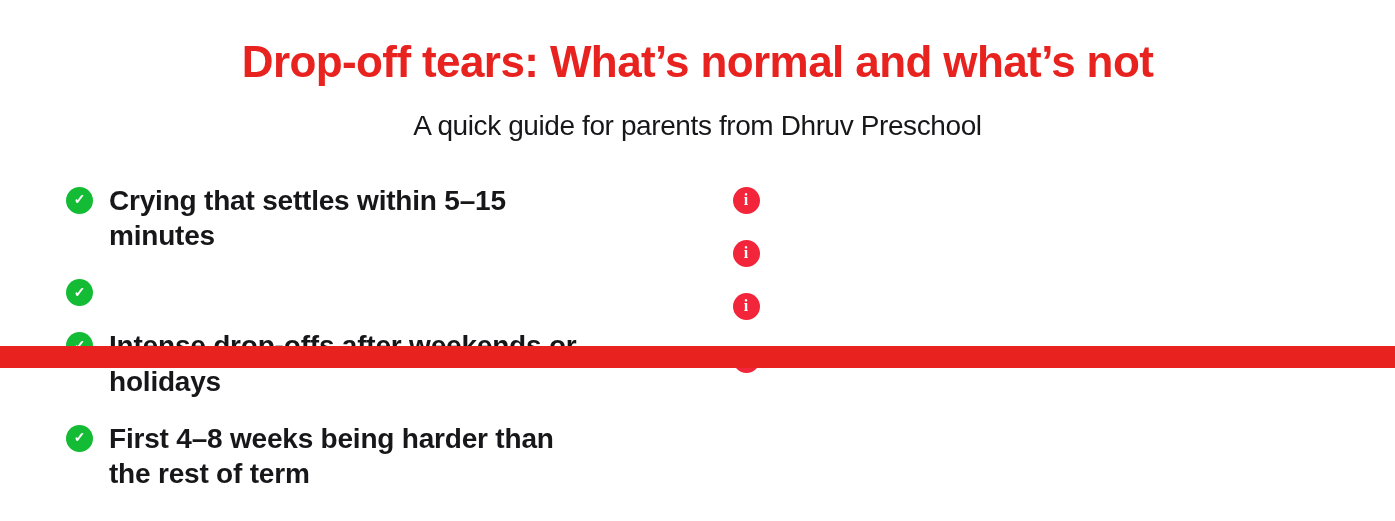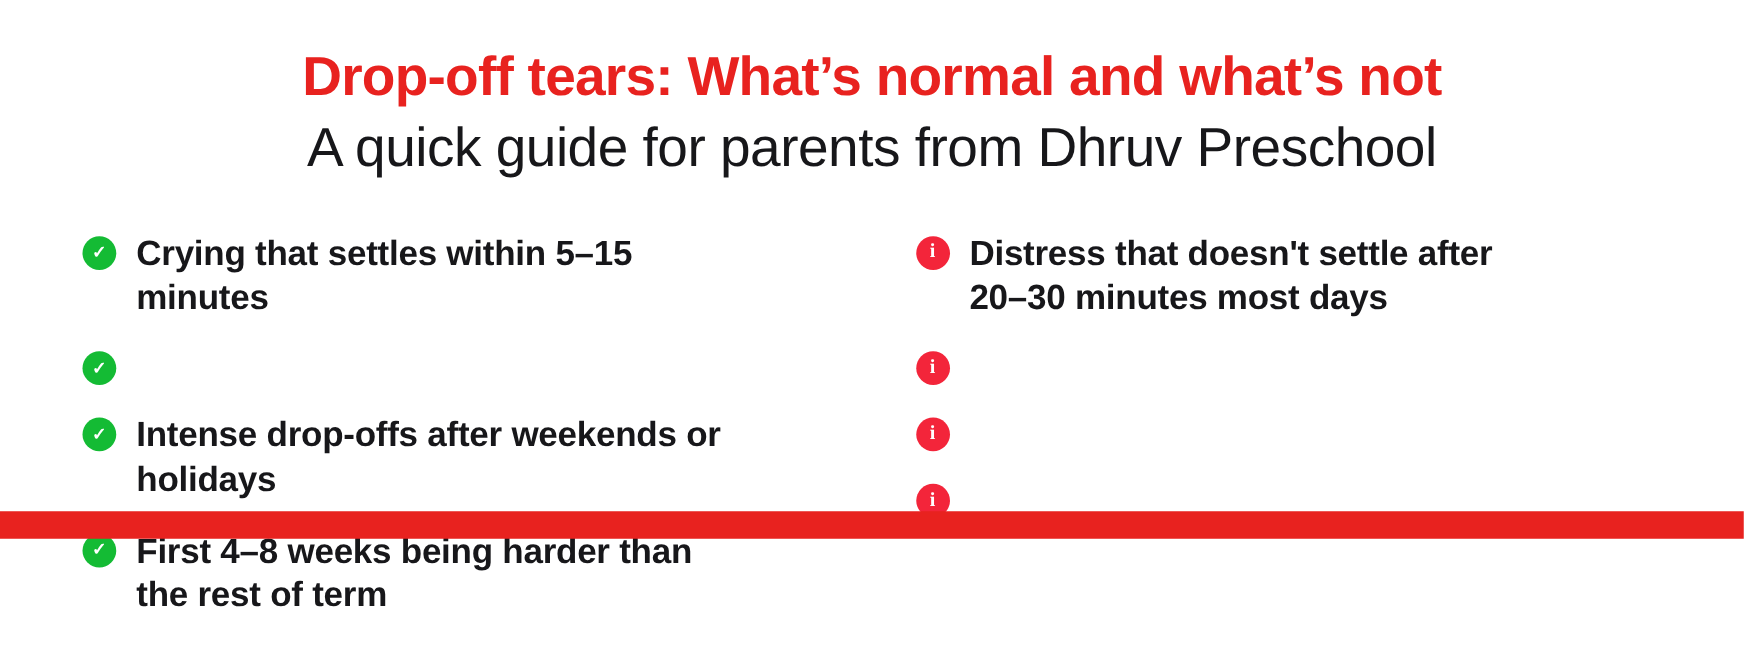--- a/index.html
+++ b/index.html
@@ -9,44 +9,44 @@
   }
   body {
     width: 1395px;
     height: 521px;
     font-family: "Liberation Sans", sans-serif;
     position: relative;
     overflow: hidden;
   }
   .infographic {
     width: 1395px;
-    height: 431px;
+    height: 368px;
     position: relative;
     box-sizing: border-box;
     background: #ffffff;
   }
   .header {
     text-align: center;
     padding-top: 38px;
   }
   .title {
     font-size: 44px;
     font-weight: bold;
     color: #e8221f;
     letter-spacing: -0.6px;
     line-height: 1.08;
     margin: 0;
   }
   .subtitle {
-    font-size: 44px;
+    font-size: 28px;
     font-weight: normal;
     color: #17171a;
     letter-spacing: -0.4px;
     line-height: 1.12;
-    margin: 8px 0 0 0;
+    margin: 24px 0 0 0;
   }
   .columns {
     display: flex;
     margin-top: 42px;
     padding: 0 60px 0 66px;
     box-sizing: border-box;
   }
   .column {
     width: 50%;
     box-sizing: border-box;
@@ -152,21 +152,20 @@
       </div>
 
     </div>
 
     <div class="column right">
 
       <div class="item">
         <div class="badge warn">
           <span class="glyph">i</span>
         </div>
-        <div class="item-text">Distress that doesn't settle after 20–30 minutes most days</div>
       </div>
 
       <div class="item">
         <div class="badge warn">
           <span class="glyph">i</span>
         </div>
       </div>
 
       <div class="item">
         <div class="badge warn">

